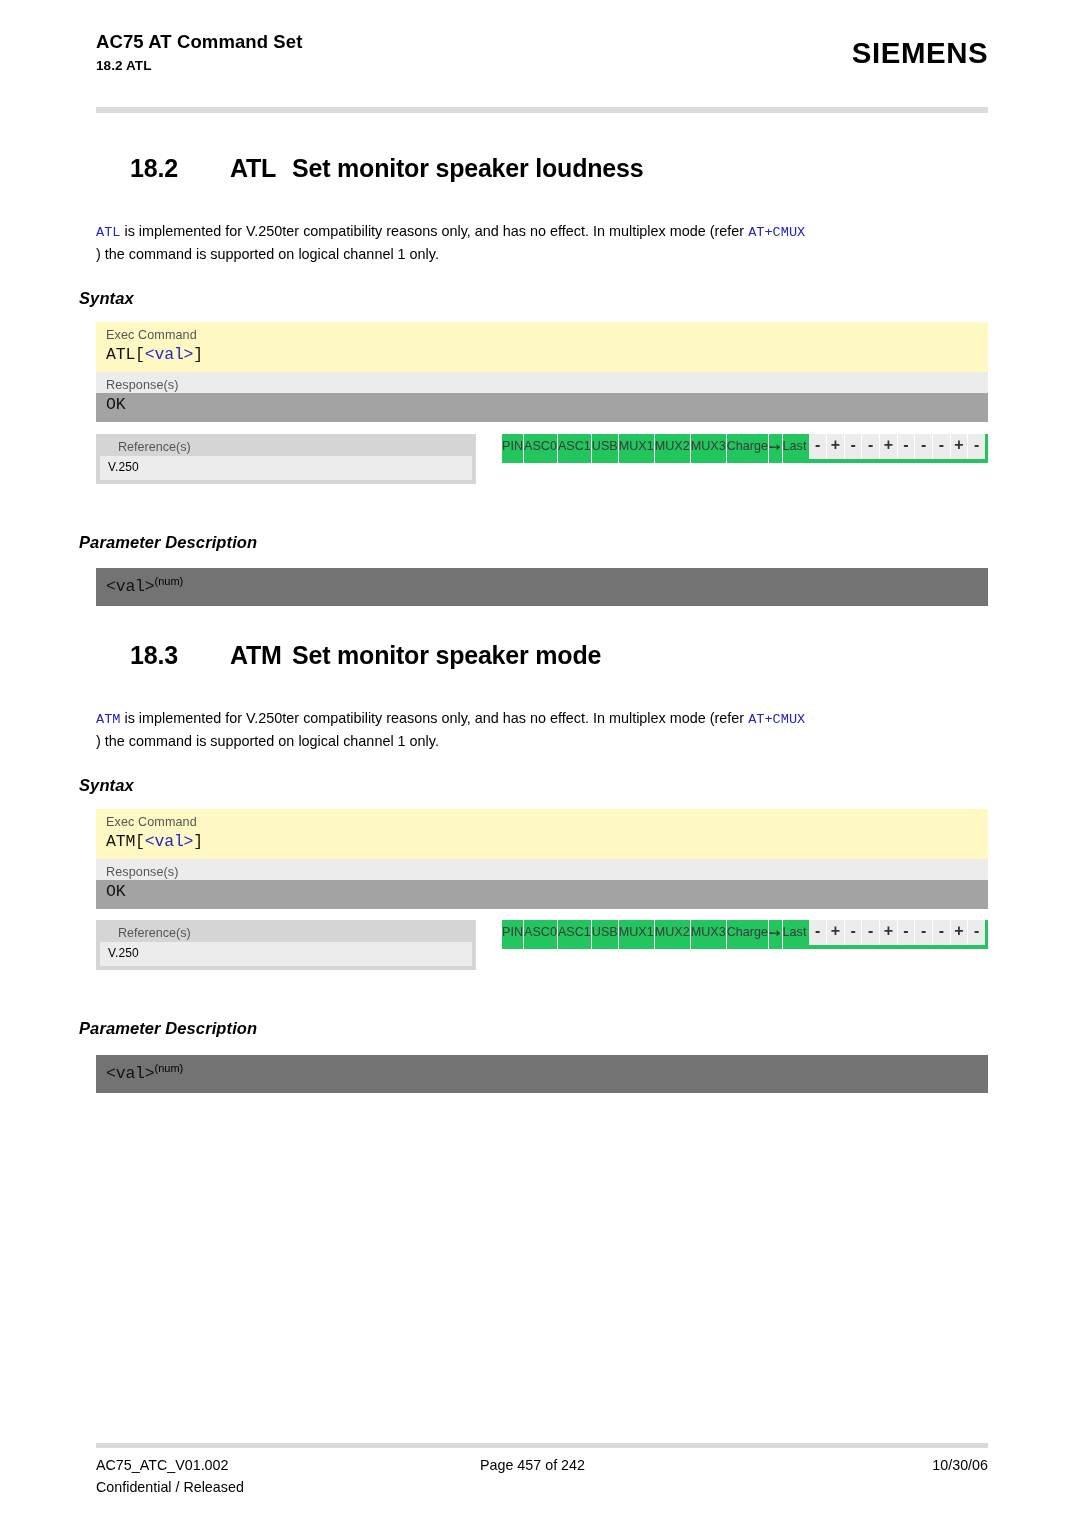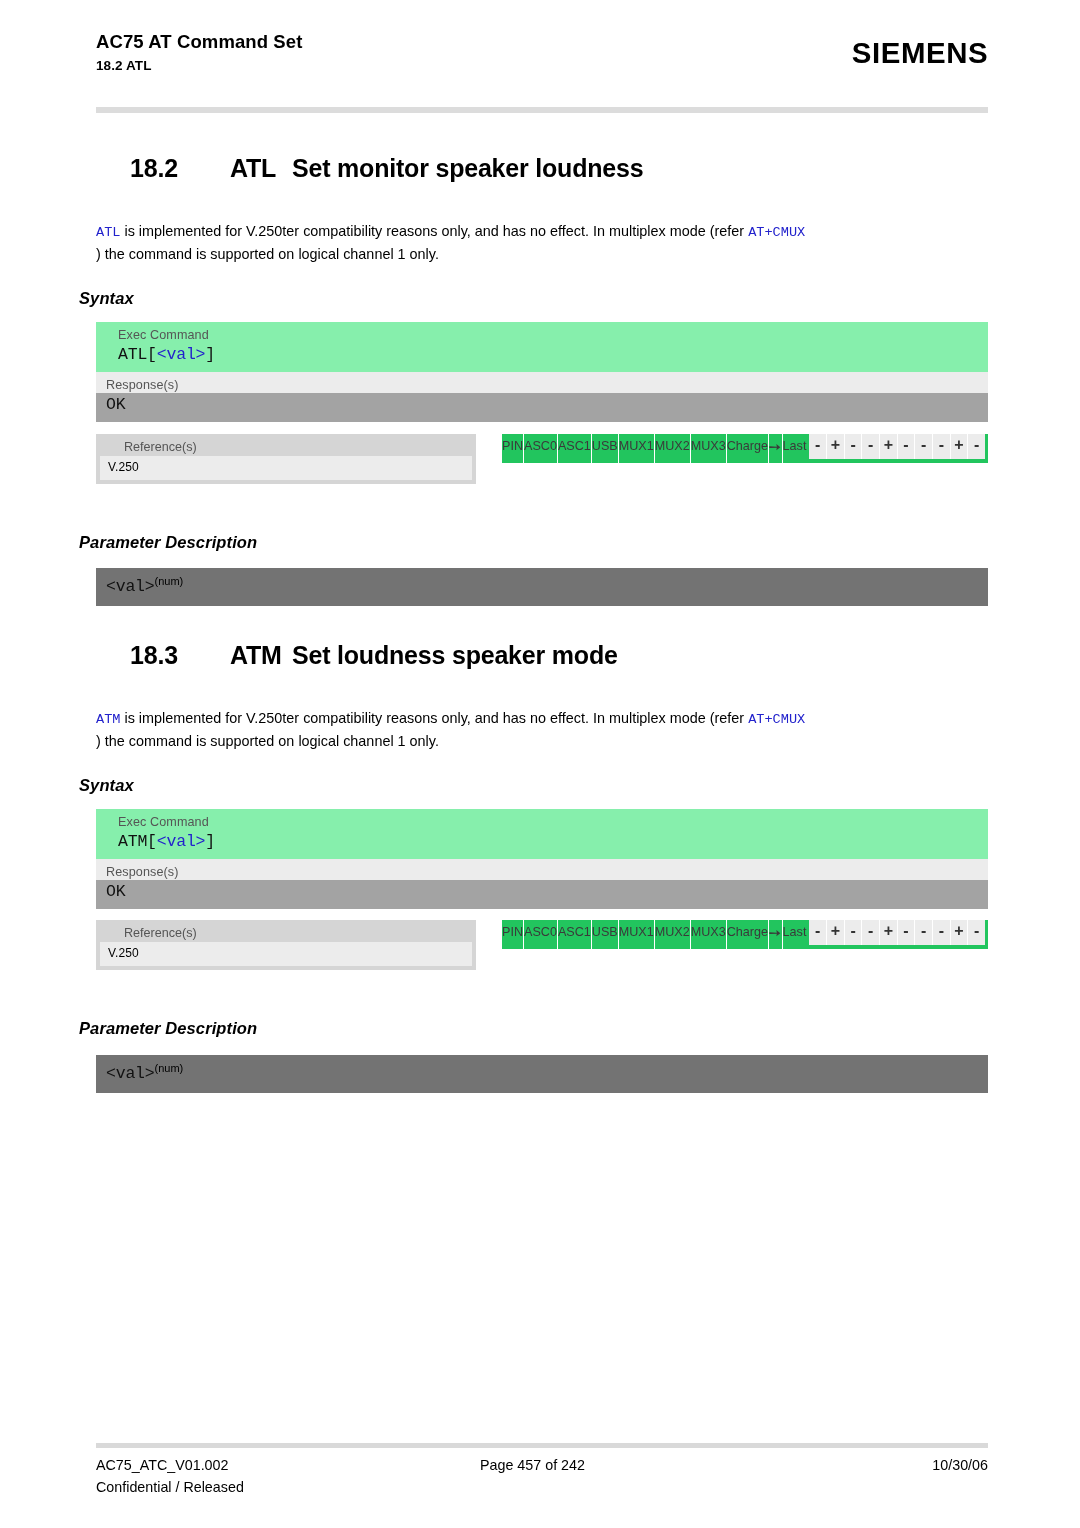--- a/index.html
+++ b/index.html
@@ -118,21 +118,21 @@
     padding: 6px 10px 1px 10px;
     letter-spacing: 0.1px;
   }
   .srow .value {
     font-family: "Liberation Mono", "DejaVu Sans Mono", monospace;
     font-size: 16.5px;
     padding: 2px 10px 8px 10px;
     color: #111;
     letter-spacing: -0.2px;
   }
-  .srow.dark { background: #86efac; padding-left: 12px; }
+  .srow.dark { background: #fef9c3; }
   .srow.light { background: #ececec; }
   .srow.light .value { background: #a3a3a3; }
 
   
   .refrow {
     position: absolute;
     left: 96px;
     width: 892px;
     height: 58px;
   }
@@ -140,21 +140,21 @@
     position: absolute;
     left: 0;
     top: 0;
     width: 380px;
     background: #d5d5d5;
     box-sizing: border-box;
   }
   .ref-left .label {
     font-size: 12.6px;
     color: #555555;
-    padding: 6px 10px 2px 28px;
+    padding: 6px 10px 2px 22px;
   }
   .ref-left .valwrap {
     padding: 0 4px 4px 4px;
   }
   .ref-left .value {
     background: #ececec;
     font-size: 12px;
     padding: 4px 8px 6px 8px;
     letter-spacing: 0.1px;
   }
@@ -318,21 +318,21 @@
       </div>
     </div>
   </div>
 
   <div class="h3" style="top:533px">Parameter Description</div>
 
   <div class="param-band" style="top:568px">
     <span class="pname">&lt;val&gt;</span><sup>(num)</sup>
   </div>
 
-  <div class="h2" style="top:641px"><span class="num">18.3</span><span class="cmd">ATM</span><span>Set loudness speaker mode</span></div>
+  <div class="h2" style="top:641px"><span class="num">18.3</span><span class="cmd">ATM</span><span>Set monitor speaker mode</span></div>
 
   <div class="para" style="top:708px"><span class="mono link">ATM</span><span> is implemented for V.250ter compatibility reasons only, and has no effect. In multiplex mode (refer </span><span class="mono link">AT+CMUX</span><span class="lastline"><span>) the command is supported on logical channel 1 only.</span></span></div>
 
   <div class="h3" style="top:776px">Syntax</div>
 
   <div class="syntax-table" style="top:809px">
     <div class="srow dark">
       <div class="label">Exec Command</div>
       <div class="value"><span>ATM[</span><span class="link">&lt;val&gt;</span><span>]</span></div>
     </div>

